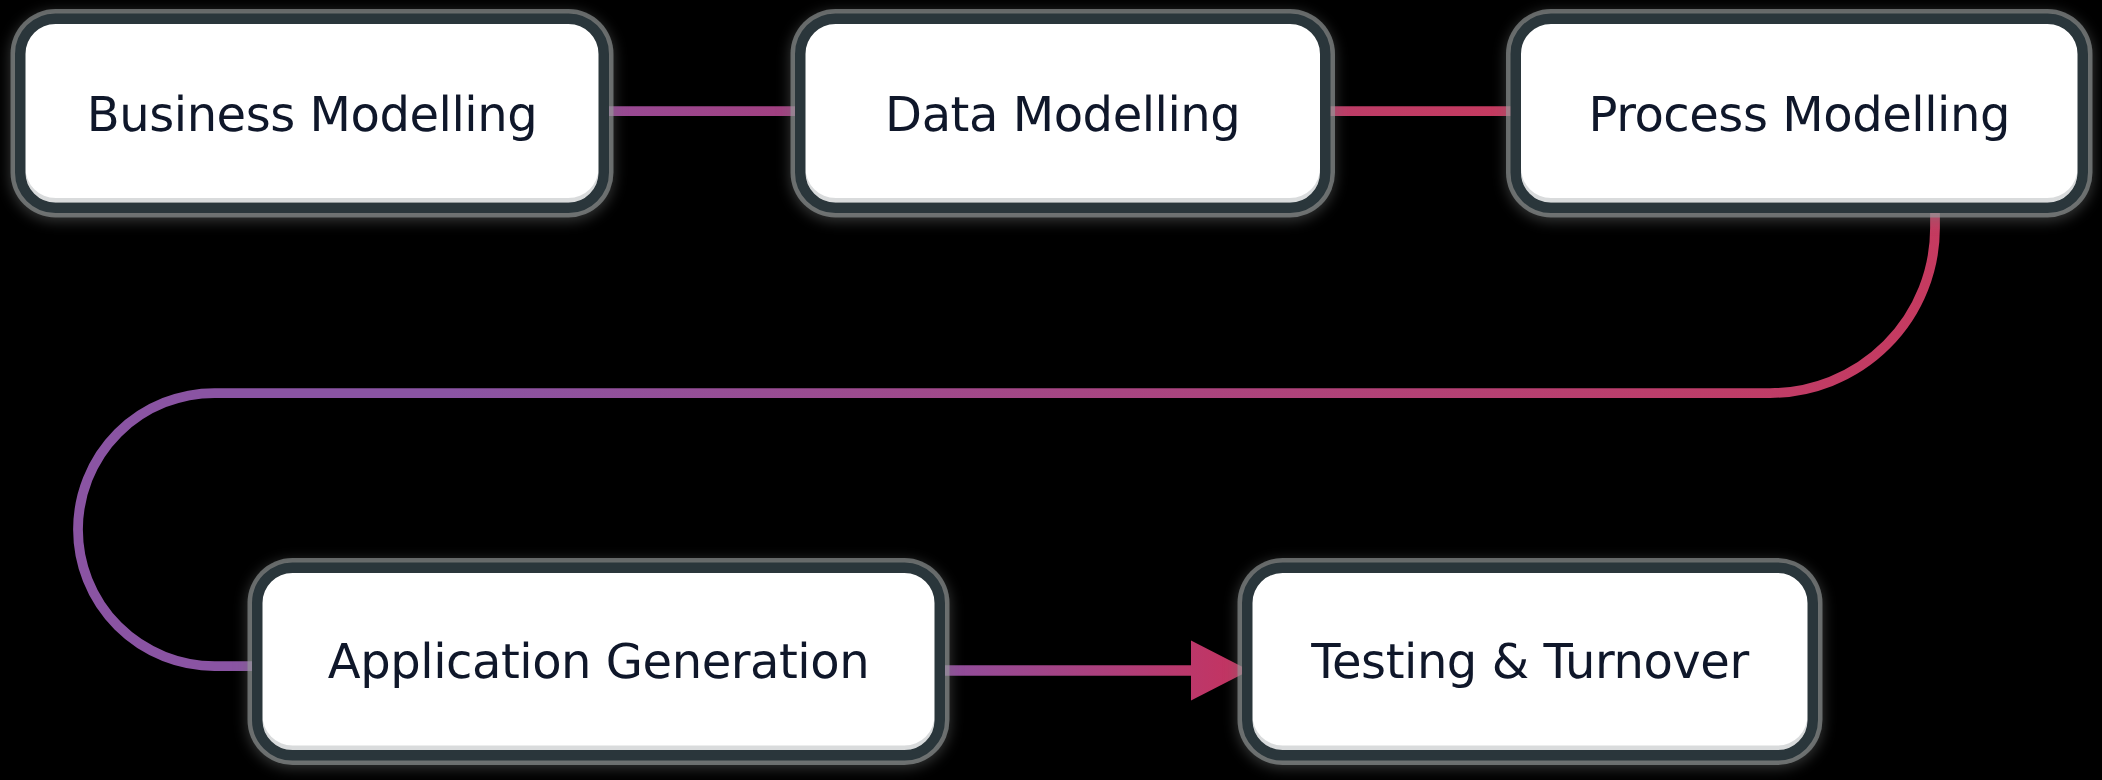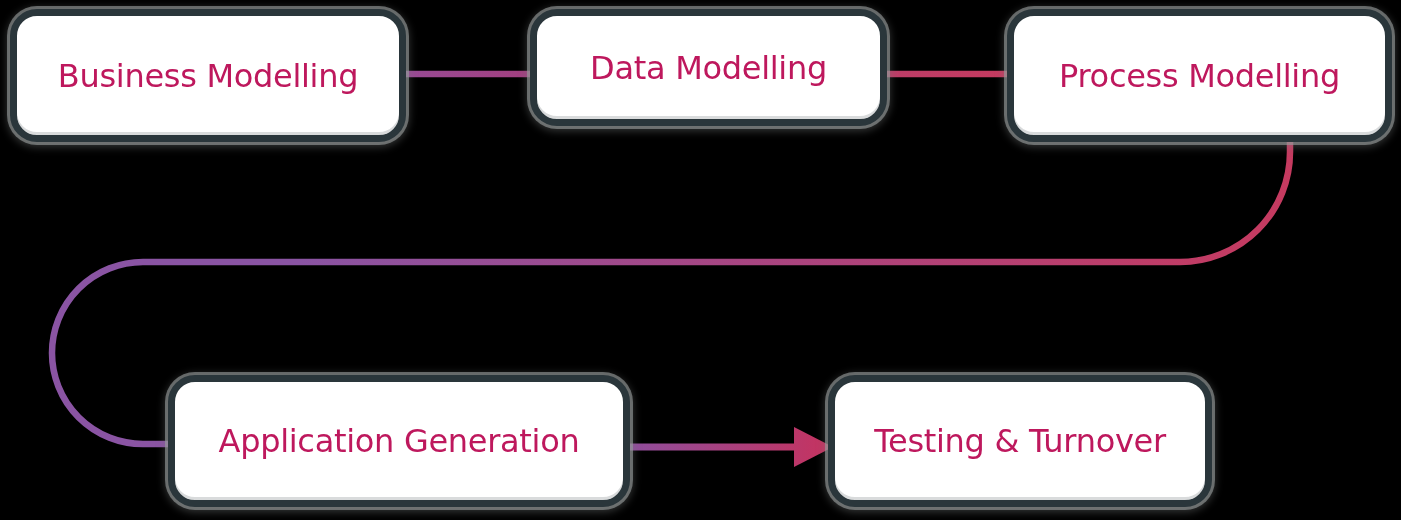--- a/index.html
+++ b/index.html
@@ -33,26 +33,26 @@
     align-items: center;
     justify-content: center;
     box-shadow:
       0 0 0 3px rgba(152, 156, 156, 0.62),
       0 2px 9px 3px rgba(118, 122, 122, 0.45),
       inset 0 -3px 0 rgba(42, 54, 59, 0.18);
   }
   .node .label {
     font-size: 32px;
     font-weight: 400;
-    color: #be185d;
+    color: #0f172a;
     letter-spacing: -0.3px;
     white-space: nowrap;
   }
   .n1 { left: 10px;   top: 9px;   width: 396px; height: 133px; }
-  .n2 { left: 530px;  top: 9px;   width: 357px; height: 117px; }
+  .n2 { left: 530px;  top: 9px;   width: 357px; height: 133px; }
   .n3 { left: 1007px; top: 9px;   width: 385px; height: 133px; }
   .n4 { left: 168px;  top: 375px; width: 462px; height: 132px; }
   .n5 { left: 828px;  top: 375px; width: 384px; height: 132px; }
 </style>
 </head>
 <body>
 
 <div class="canvas">
 
   <svg class="edges" viewBox="0 0 1401 520" xmlns="http://www.w3.org/2000/svg">

